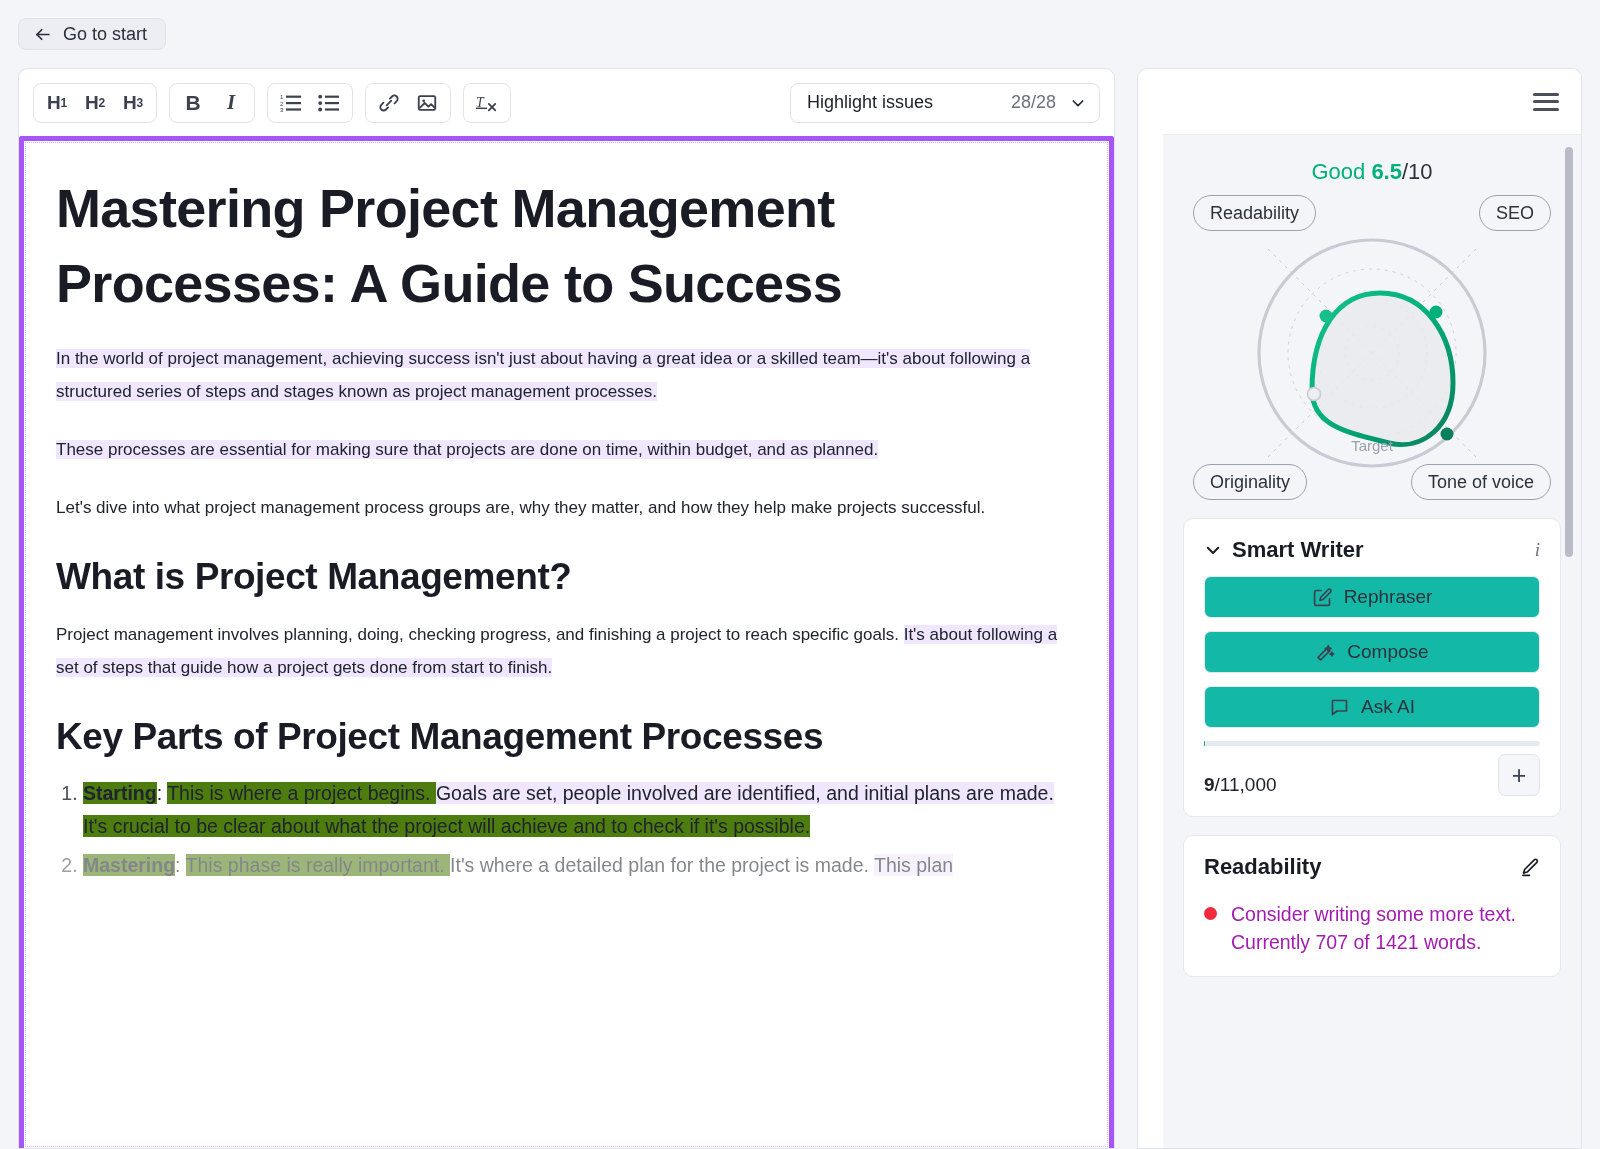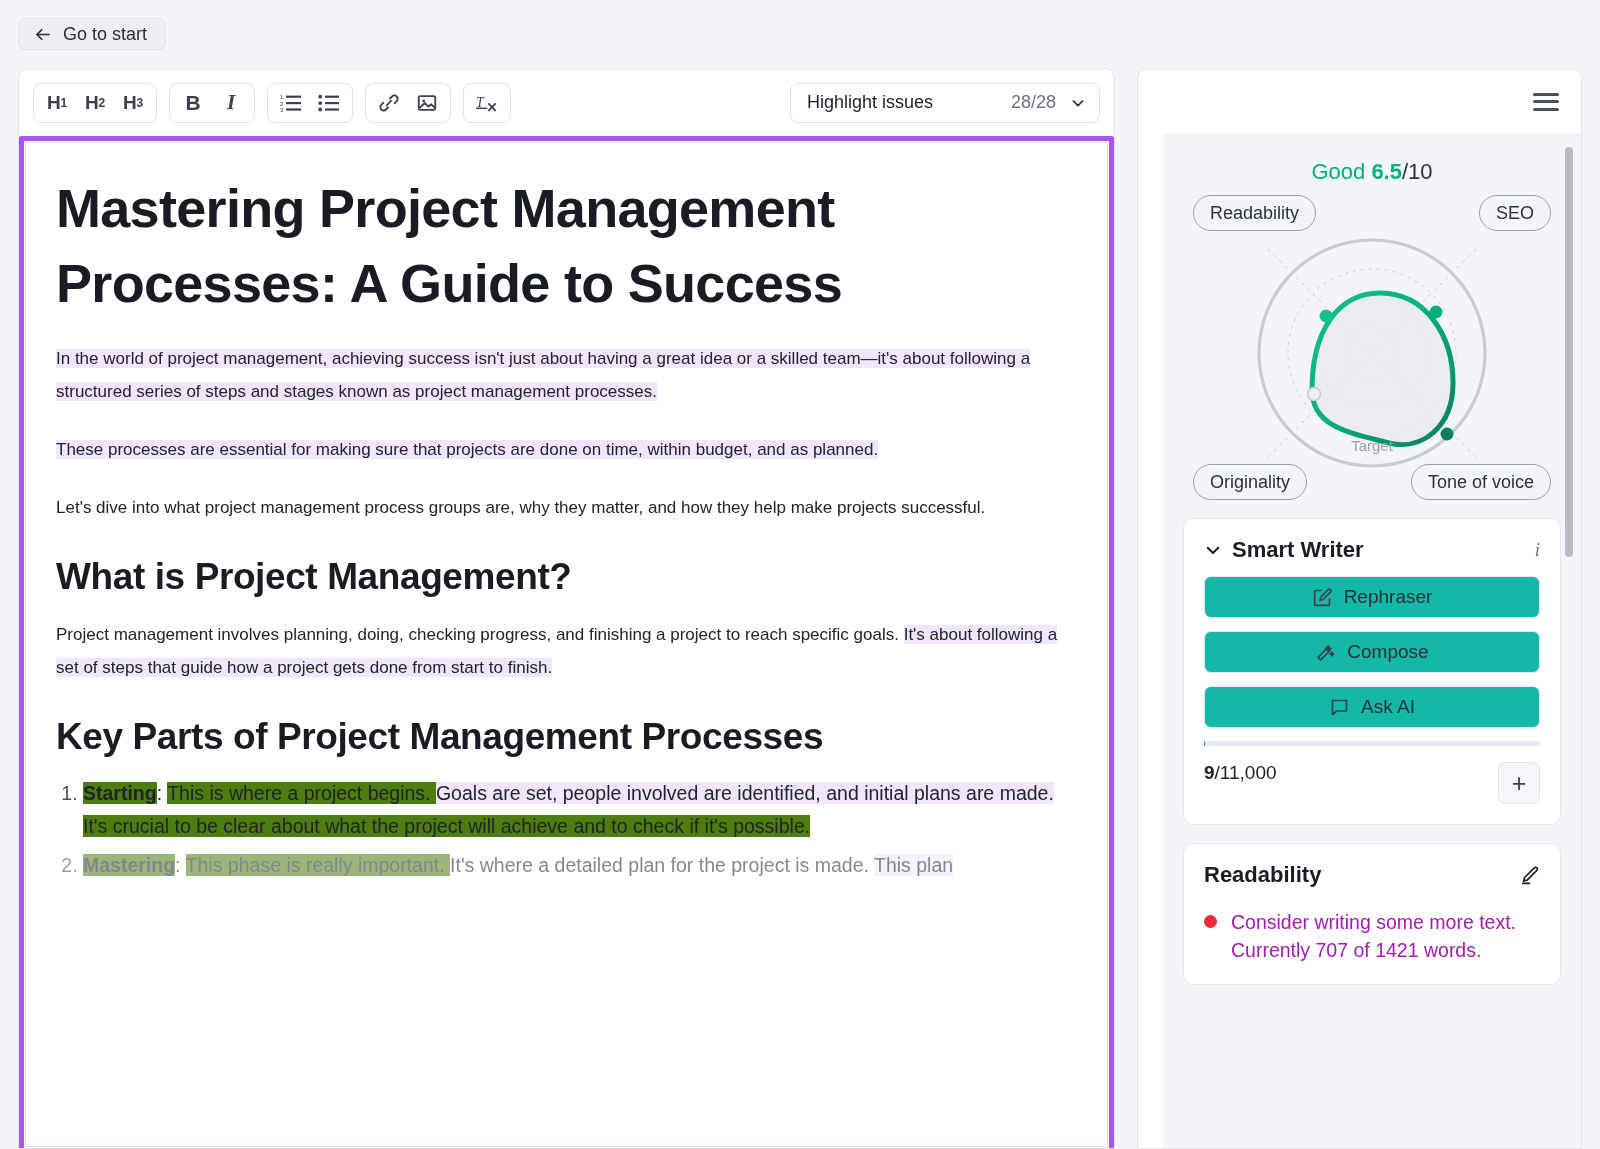--- a/index.html
+++ b/index.html
@@ -140,21 +140,21 @@
   .ai-btn {
     display: flex; align-items: center; justify-content: center; gap: 11px;
     height: 42px; margin-top: 13px; border: 1px solid #e5e7ef; border-radius: 7px;
     background: #14b8a6; font-size: 19px; color: #2c313c; cursor: pointer;
   }
   .ai-ico { width: 21px; height: 21px; flex: 0 0 auto; }
 
   .words-lbl { font-size: 19px; color: #20242e; margin-top: 24px; }
   .bar { height: 5px; background: #e6e9f1; border-radius: 3px; margin-top: 13px; position: relative; }
   .bar i { position: absolute; left: 0; top: 0; height: 5px; width: 3px; background: #00b07c; border-radius: 3px; }
-  .words-row { display: flex; align-items: flex-start; margin-top: 16px; }
+  .words-row { display: flex; align-items: flex-end; margin-top: 8px; }
   .words-val { font-size: 19px; color: #20242e; }
   .words-val b { font-weight: 700; }
   .plus-btn {
     margin-left: auto; width: 42px; height: 42px; border: 1px solid #e0e3eb;
     border-radius: 7px; background: #f5f6fa; display: flex; align-items: center;
     justify-content: center; font-size: 25px; color: #3c4150; cursor: pointer; line-height: 1;
   }
   .issue { display: flex; gap: 14px; margin-top: 20px; }
   .dot { width: 13px; height: 13px; border-radius: 50%; background: #ef2b3d; flex: 0 0 auto; margin-top: 7px; }
   .issue-txt { font-size: 19.5px; line-height: 28px; color: #a21caf; }

